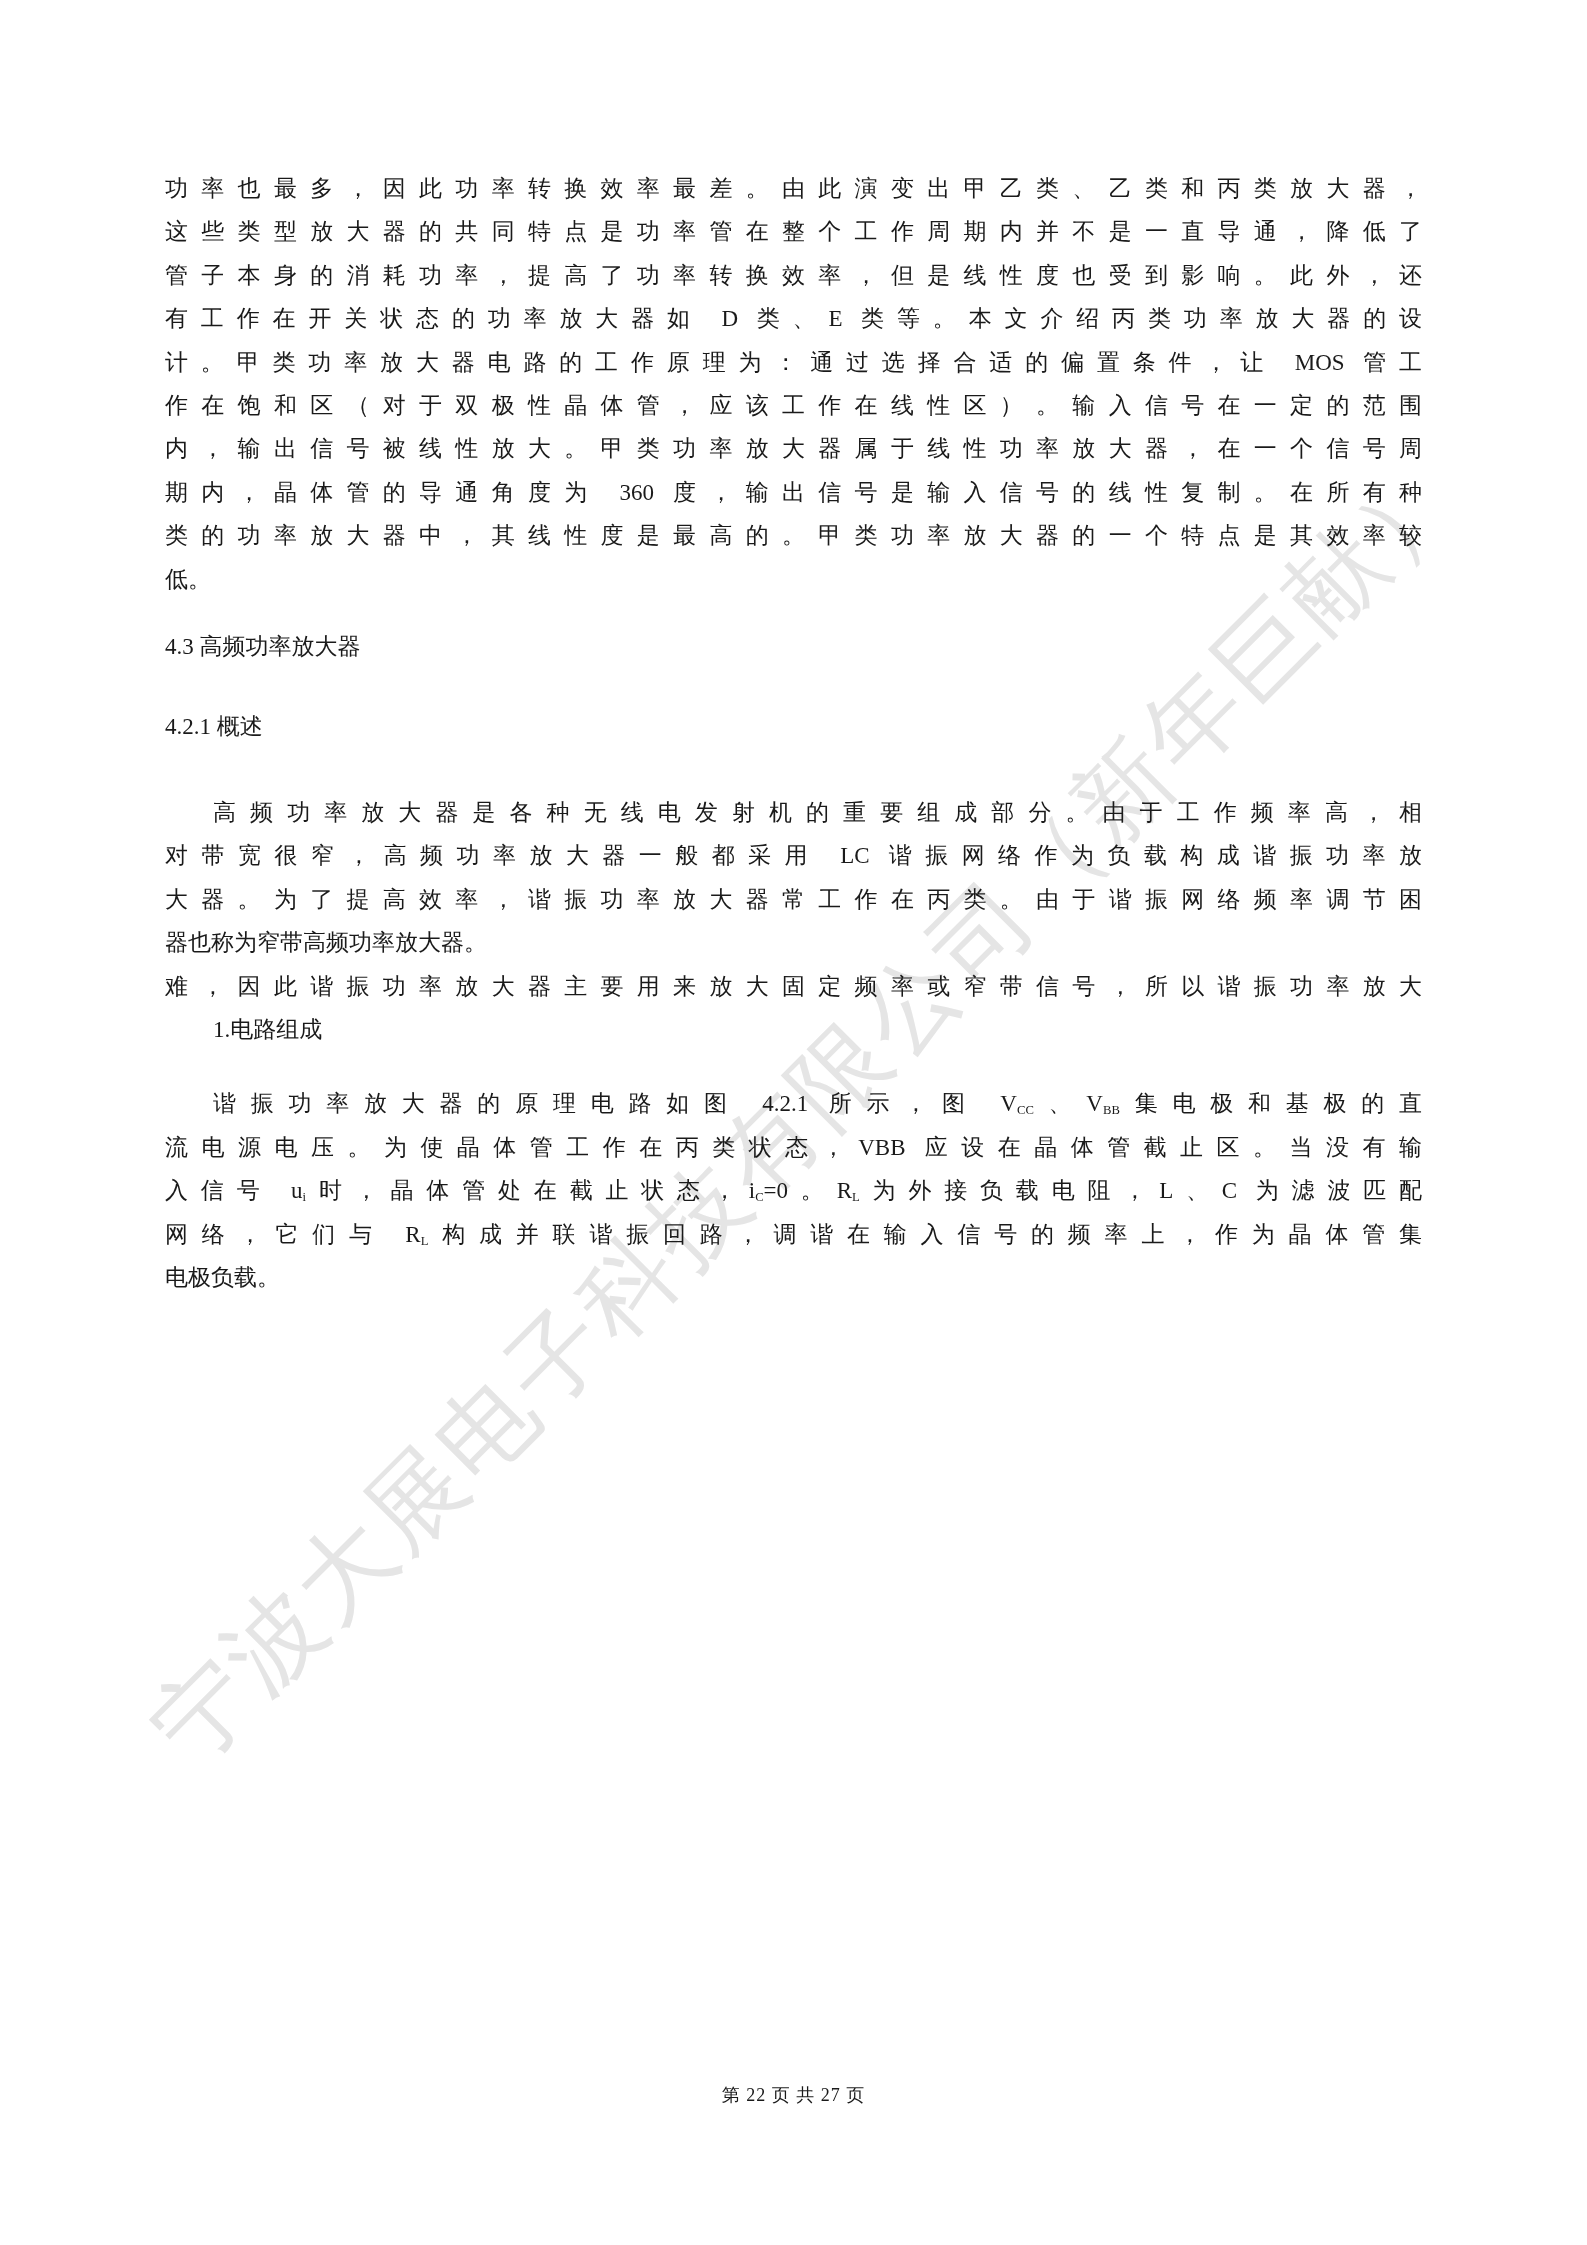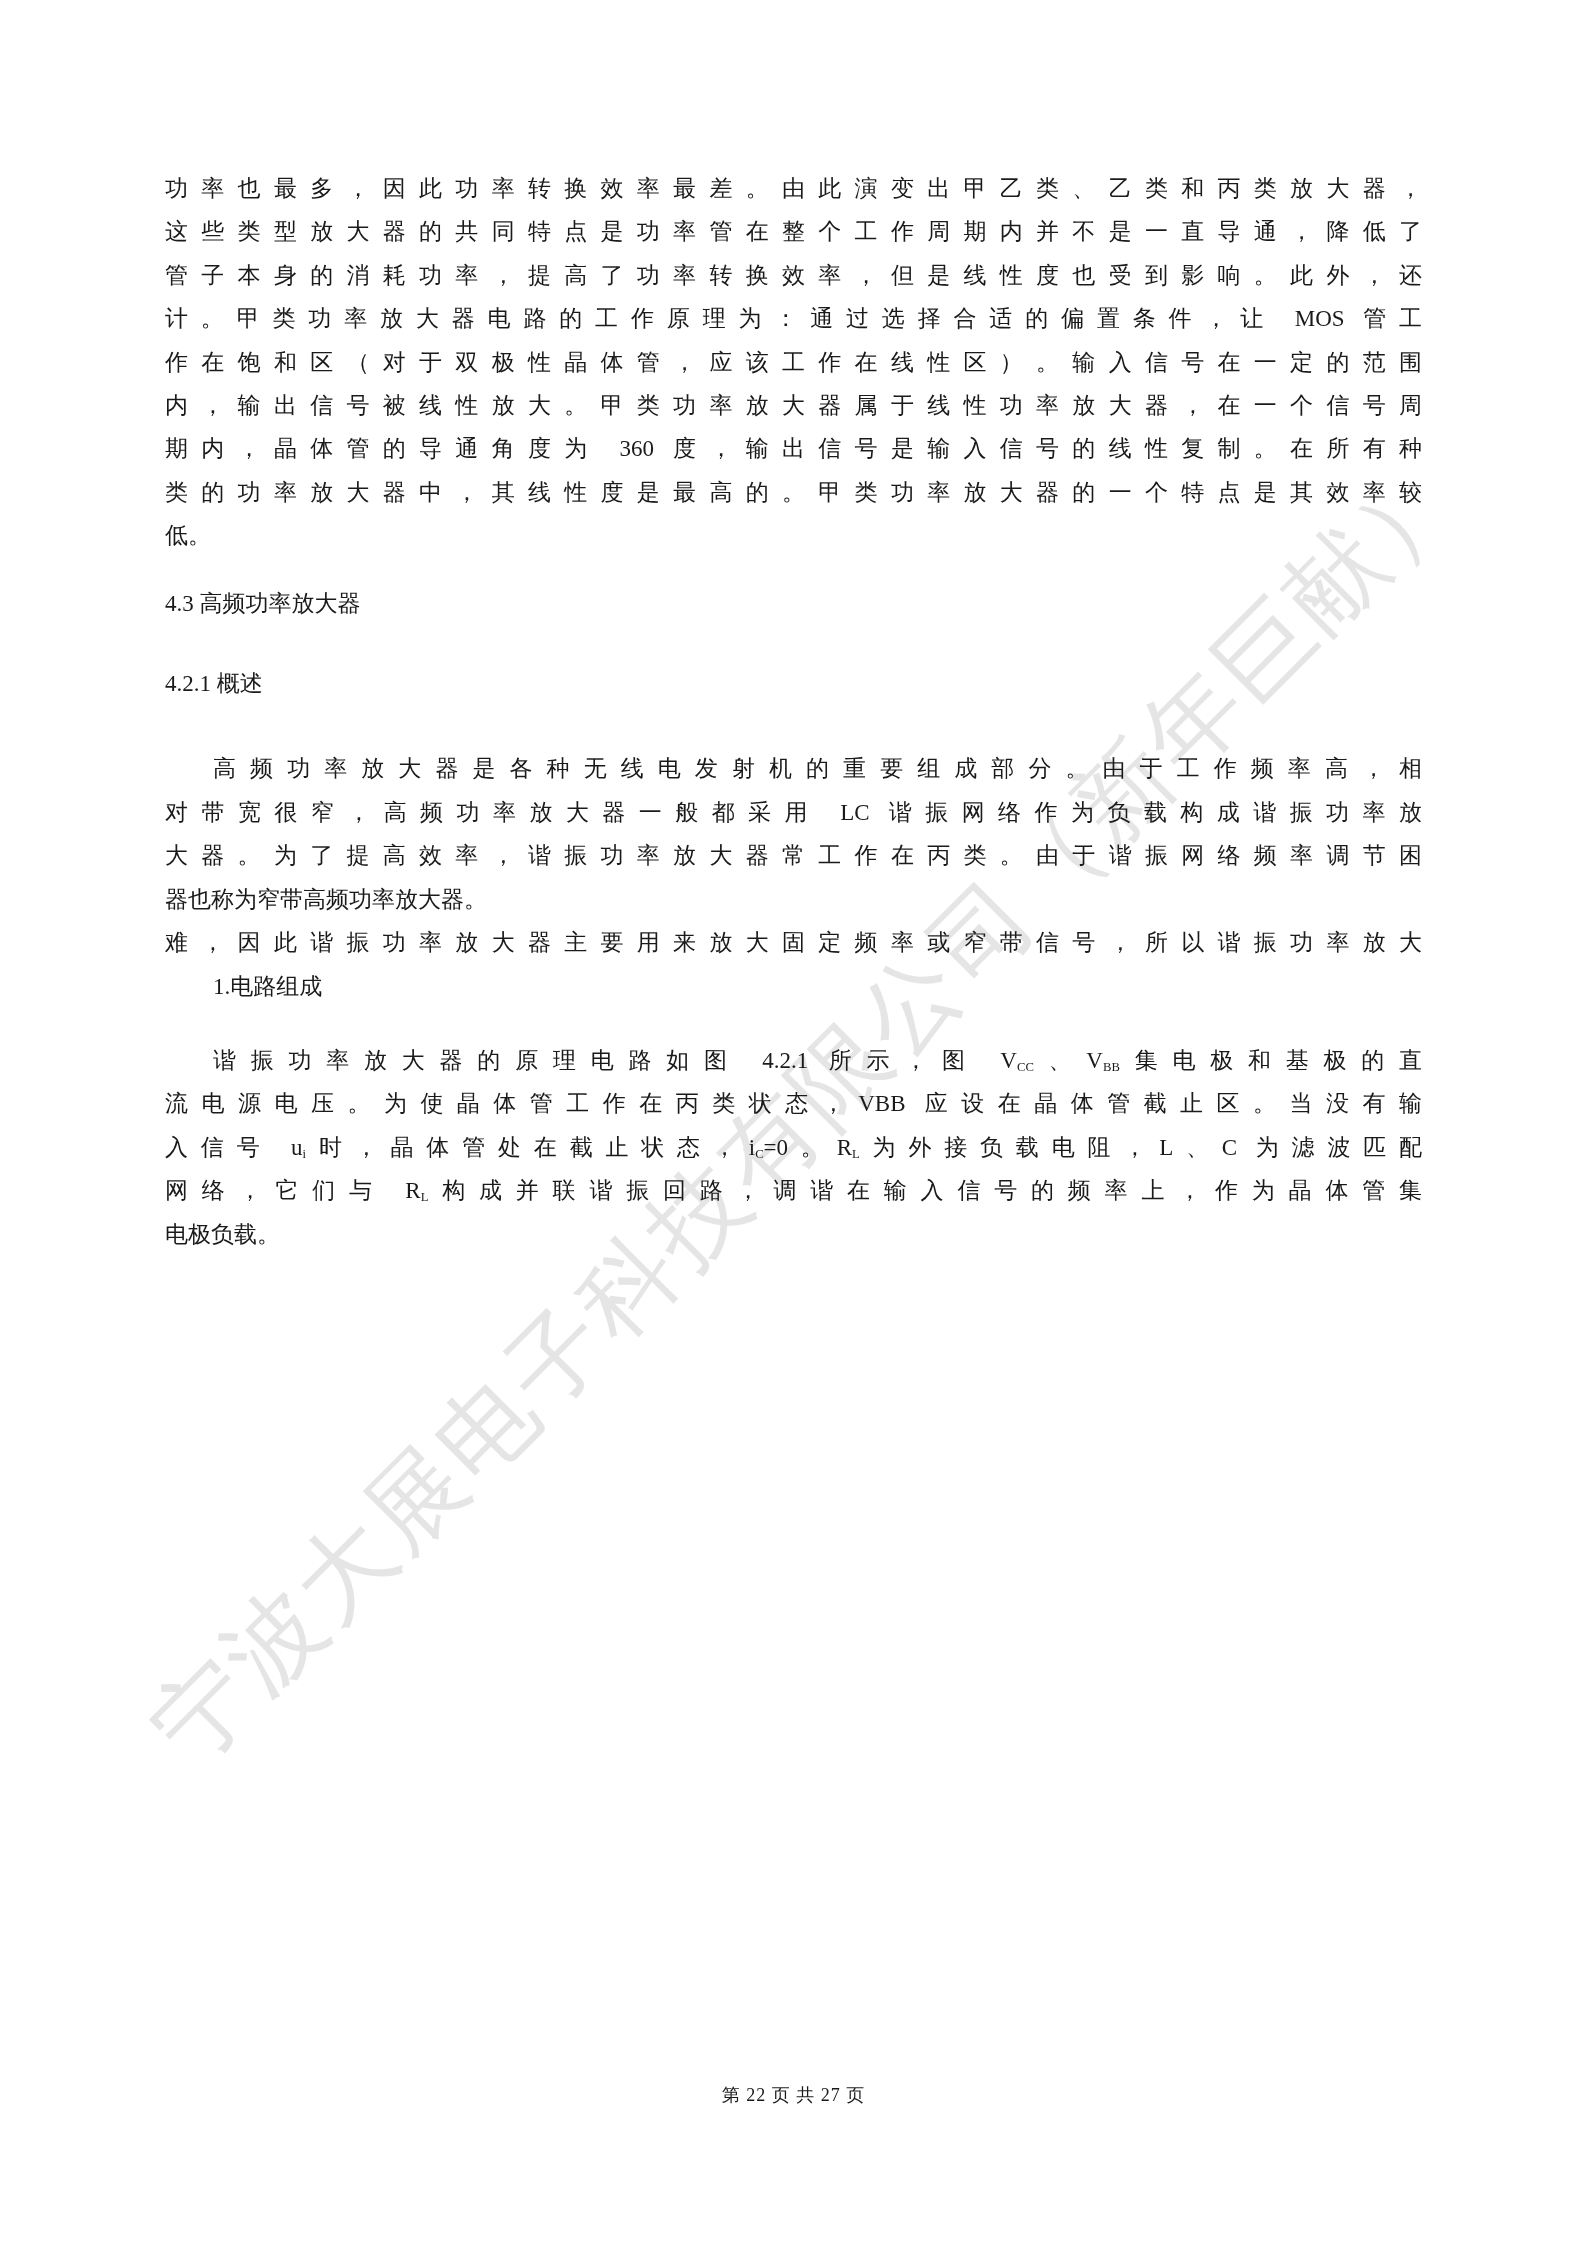--- a/index.html
+++ b/index.html
@@ -68,20 +68,21 @@
 <div class="page">
 
   <div class="watermark">宁波大展电子科技有限公司（新年巨献）</div>
 
   <div class="content">
 
     <div class="para">
         <div class="line">功率也最多，因此功率转换效率最差。由此演变出甲乙类、乙类和丙类放大器，</div>
         <div class="line">这些类型放大器的共同特点是功率管在整个工作周期内并不是一直导通，降低了</div>
         <div class="line">管子本身的消耗功率，提高了功率转换效率，但是线性度也受到影响。此外，还</div>
+        <div class="line">有工作在开关状态的功率放大器如 D 类、E 类等。本文介绍丙类功率放大器的设</div>
         <div class="line">计。甲类功率放大器电路的工作原理为：通过选择合适的偏置条件，让 MOS 管工</div>
         <div class="line">作在饱和区（对于双极性晶体管，应该工作在线性区）。输入信号在一定的范围</div>
         <div class="line">内，输出信号被线性放大。甲类功率放大器属于线性功率放大器，在一个信号周</div>
         <div class="line">期内，晶体管的导通角度为 360 度，输出信号是输入信号的线性复制。在所有种</div>
         <div class="line">类的功率放大器中，其线性度是最高的。甲类功率放大器的一个特点是其效率较</div>
         <div class="line last">低。</div>
       </div>
 
     <div class="heading h43">4.3 高频功率放大器</div>
 

